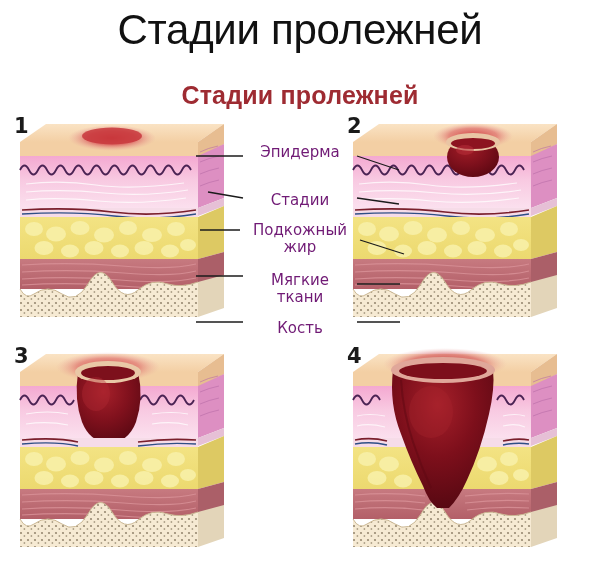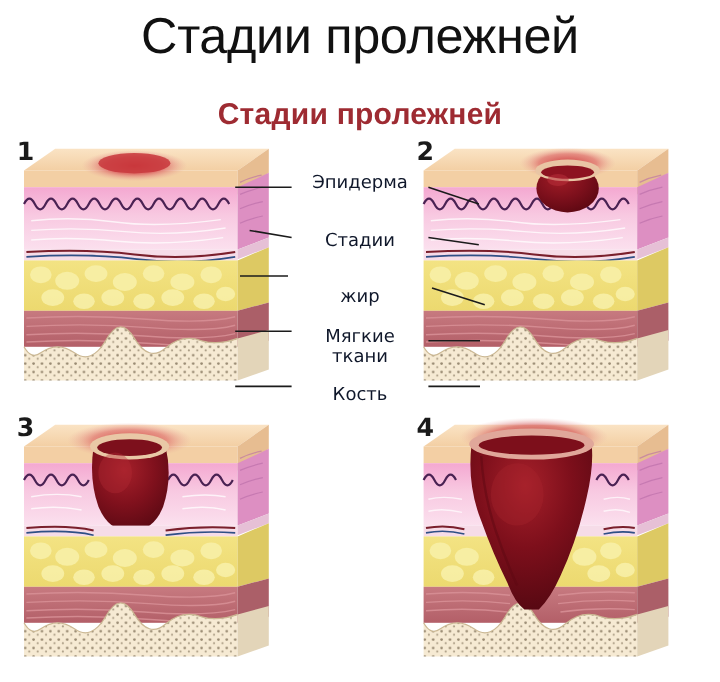--- a/index.html
+++ b/index.html
@@ -52,21 +52,21 @@
     font-family:"DejaVu Sans",sans-serif;
   }
 
   .svgwrap{position:absolute;left:0;top:0;width:230px;height:215px;}
   .svgwrap svg{display:block;width:230px;height:215px;}
 
   
   .labels{position:absolute;left:236px;top:6px;width:128px;height:230px;}
   .lbl{
     position:absolute;width:128px;text-align:center;
-    font-size:15px;line-height:17px;color:#0f172a;
+    font-size:15px;line-height:17px;color:#701a75;
     font-weight:400;
     font-family:"DejaVu Sans",sans-serif;
   }
   .lbl.epiderma{top:30px;}
   .lbl.derma{top:78px;}
   .lbl.fat{top:108px;}
   .lbl.soft{top:158px;}
   .lbl.bone{top:206px;}
 
   .leaders{position:absolute;left:0;top:0;width:600px;height:460px;pointer-events:none;}
@@ -432,21 +432,21 @@
           <path d="M56 38 Q58 70 68 100 Q76 124 86 146" stroke="#5d0812" stroke-width="2" fill="none" opacity="0.5"></path>
           <ellipse cx="86" cy="70" rx="22" ry="26" fill="#a8262f" opacity="0.35"></ellipse>
         </svg>
       </div>
     </div>
 
     <div class="labels">
       <div class="lbl epiderma">Эпидерма</div>
       <div class="lbl derma">Стадии</div>
       <div class="lbl fat">
-        <br>
+        <span>Подкожный</span><br>
         <span>жир</span>
       </div>
       <div class="lbl bone">Кость</div>
       <div class="lbl soft">
         <span>Мягкие</span><br>
         <span>ткани</span>
       </div>
     </div>
 
     <svg class="leaders" viewBox="0 0 600 460" xmlns="http://www.w3.org/2000/svg">

